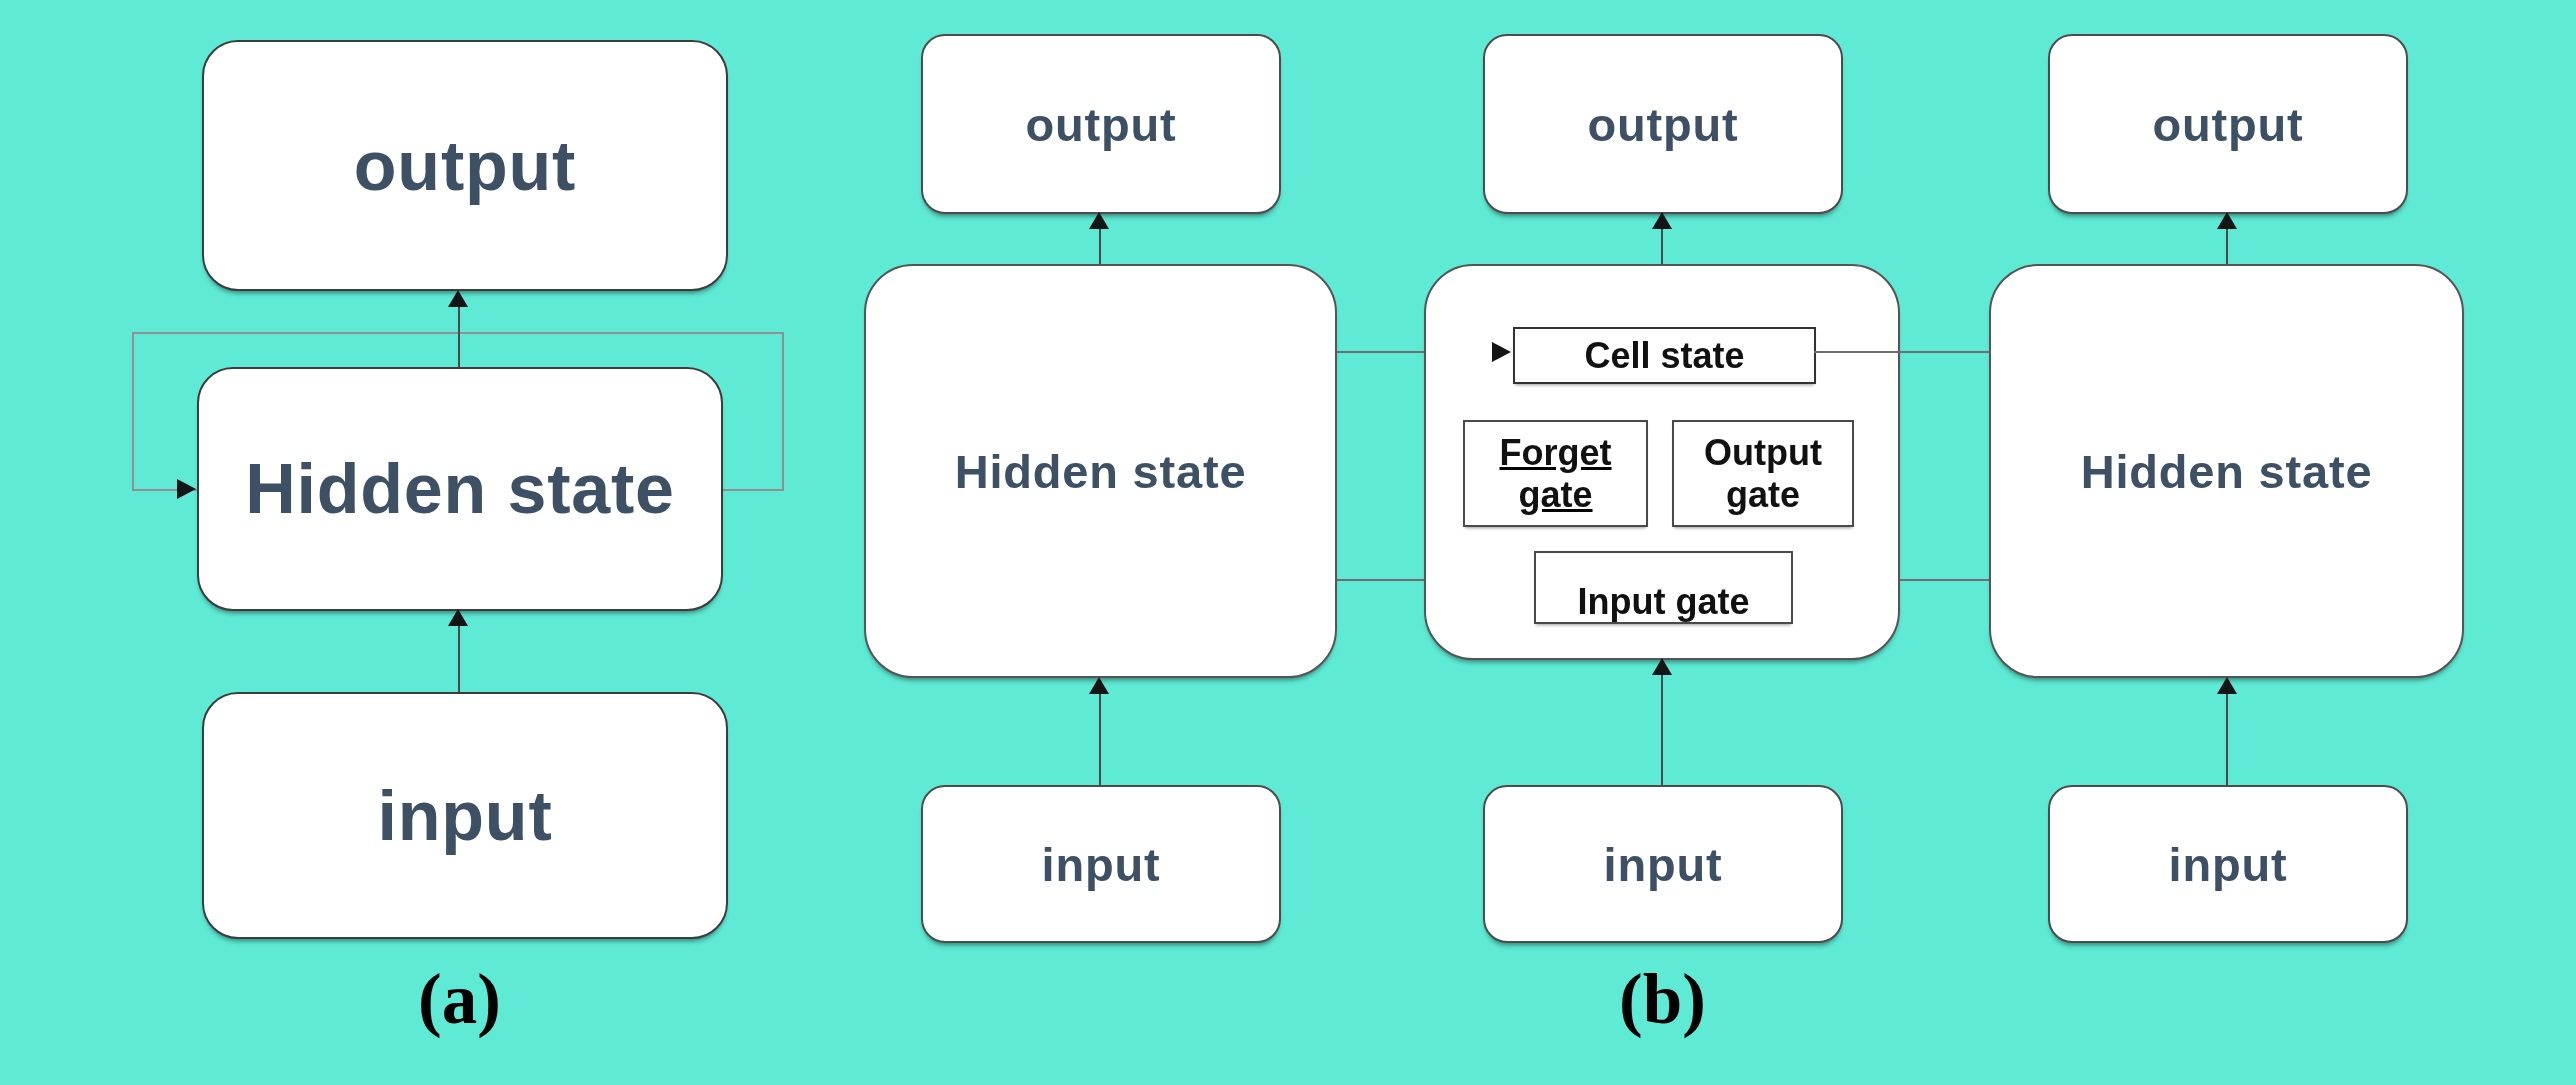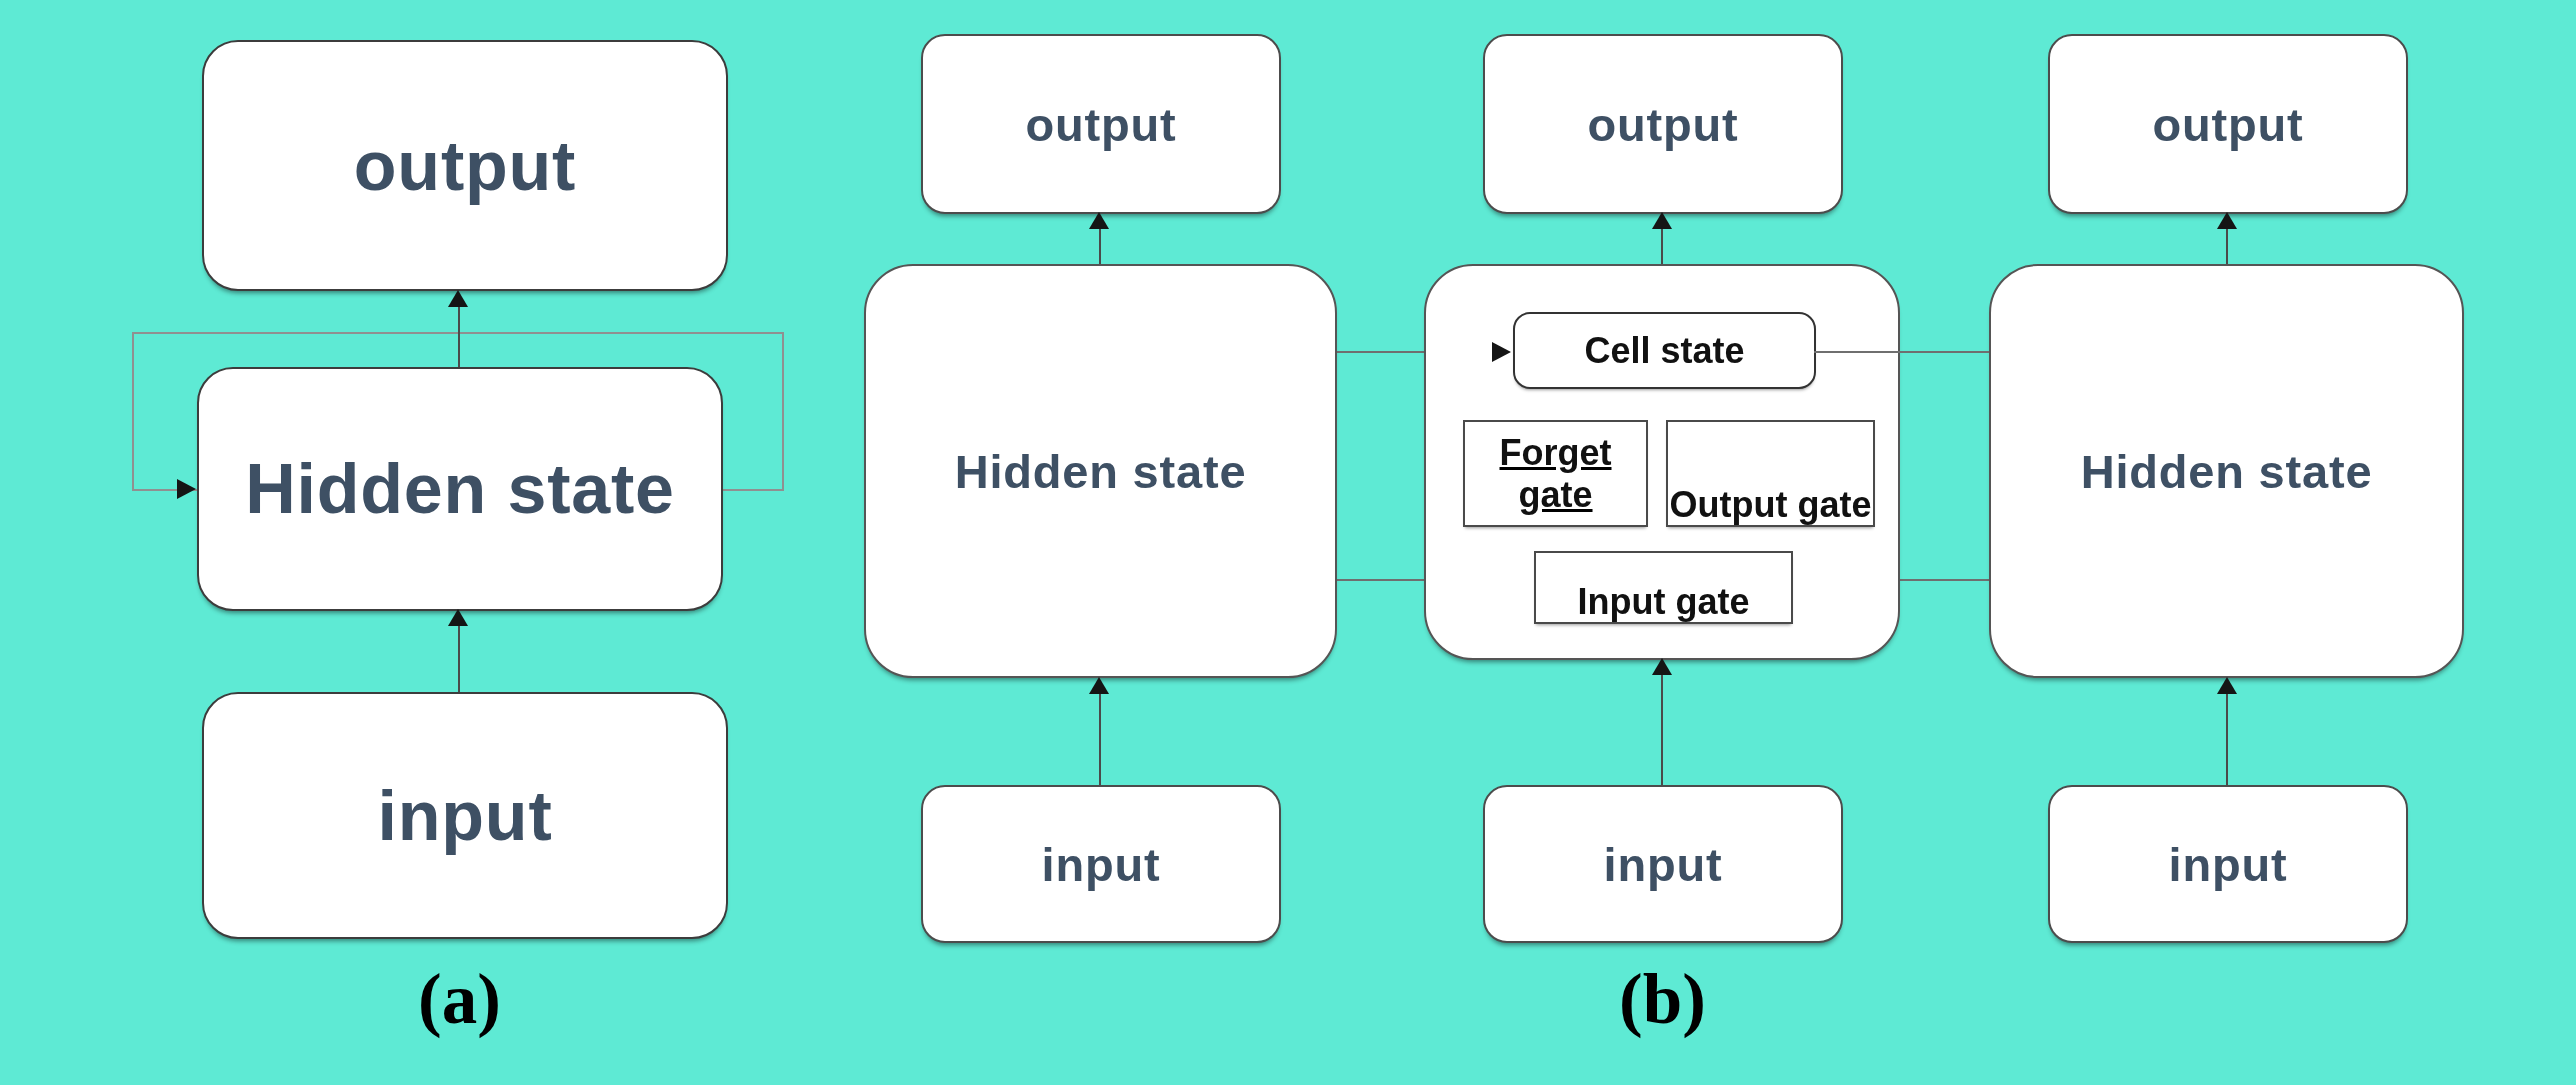--- a/index.html
+++ b/index.html
@@ -72,23 +72,23 @@
     justify-content: center;
     box-shadow: 0 3.2px 3.2px -2.4px rgba(0,0,0,0.4);
   }
   .gate .glbl {
     font-weight: bold;
     color: #111111;
     font-size: 36px;
     line-height: 1.15;
     text-align: center;
   }
-  .g-cellstate { left: 87px; top: 46px;  width: 303px; height: 77px;  border-color: #333333; border-radius: 17px; }
+  .g-cellstate { left: 87px; top: 61px;  width: 303px; height: 57px;  border-color: #333333; }
   .g-forget    { left: 37px;  top: 154px; width: 185px; height: 107px; text-decoration: underline; }
-  .g-outputg   { left: 240px; top: 154px; width: 209px; height: 107px; align-items: flex-end; }
+  .g-outputg   { left: 246px; top: 154px; width: 182px; height: 107px; }
   .g-inputg    { left: 108px; top: 285px; width: 259px; height: 73px; align-items: flex-end; }
   
   .hline, .vline {
     position: absolute;
     background: #6f6f6f;
     z-index: 1;
   }
   .hline { height: 2.4px; }
   .vline { width: 2.4px; background: #4a4a4a; }
   .head-up {

